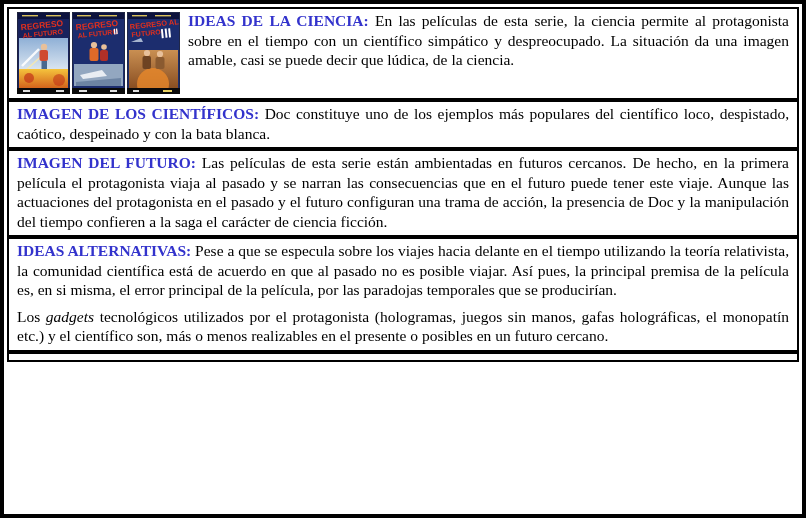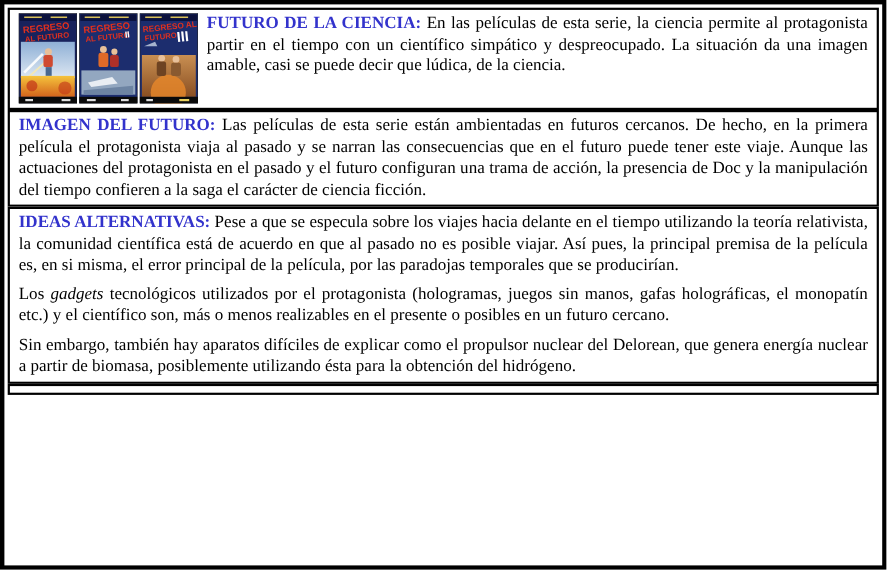--- a/index.html
+++ b/index.html
@@ -121,31 +121,33 @@
             <text x="33" y="27" font-size="13" font-weight="bold" fill="#ffffff" font-family="Liberation Sans, sans-serif">III</text>
           </g>
           <rect x="0" y="76" width="53" height="6" fill="#0a0a0a"></rect>
           <rect x="6" y="78" width="6" height="2" fill="#dddddd"></rect>
           <rect x="36" y="78" width="9" height="2" fill="#e8d060"></rect>
         </svg>
       </div>
 
     </div>
     <div class="textcol">
-      <p class="para"><span class="h">FUTURO DE LA CIENCIA:</span> <span>En las películas de esta serie, la ciencia permite al protagonista partir en el tiempo con un científico simpático y despreocupado. La situación da una imagen amable, casi se puede decir que lúdica, de la ciencia.</span></p>
+      <p class="para"><span class="h">IDEAS DE LA CIENCIA:</span> <span>En las películas de esta serie, la ciencia permite al protagonista sobre en el tiempo con un científico simpático y despreocupado. La situación da una imagen amable, casi se puede decir que lúdica, de la ciencia.</span></p>
     </div>
   </section>
 
+  <section class="row">
+    <p class="para"><span class="h">IMAGEN DE LOS CIENTÍFICOS:</span> <span>Doc constituye uno de los ejemplos más populares del científico loco, despistado, caótico, despeinado y con la bata blanca.</span></p>
+  </section>
 
   <section class="row">
     <p class="para"><span class="h">IMAGEN DEL FUTURO:</span> <span>Las películas de esta serie están ambientadas en futuros cercanos. De hecho, en la primera película el protagonista viaja al pasado y se narran las consecuencias que en el futuro puede tener este viaje. Aunque las actuaciones del protagonista en el pasado y el futuro configuran una trama de acción, la presencia de Doc y la manipulación del tiempo confieren a la saga el carácter de ciencia ficción.</span></p>
   </section>
 
   <section class="row">
     <p class="para"><span class="h">IDEAS ALTERNATIVAS:</span> <span>Pese a que se especula sobre los viajes hacia delante en el tiempo utilizando la teoría relativista, la comunidad científica está de acuerdo en que al pasado no es posible viajar. Así pues, la principal premisa de la película es, en si misma, el error principal de la película, por las paradojas temporales que se producirían.</span></p>
     <p class="para"><span>Los</span> <span class="it">gadgets</span> <span>tecnológicos utilizados por el protagonista (hologramas, juegos sin manos, gafas holográficas, el monopatín etc.) y el científico son, más o menos realizables en el presente o posibles en un futuro cercano.</span></p>
-    <p class="para"><span>Sin embargo, también hay aparatos difíciles de explicar como el propulsor nuclear del Delorean, que genera energía nuclear a partir de biomasa, posiblemente utilizando ésta para la obtención del hidrógeno.</span></p>
   </section>
 
   <section class="row">
   </section>
 
 </div>
 
 </body></html>

